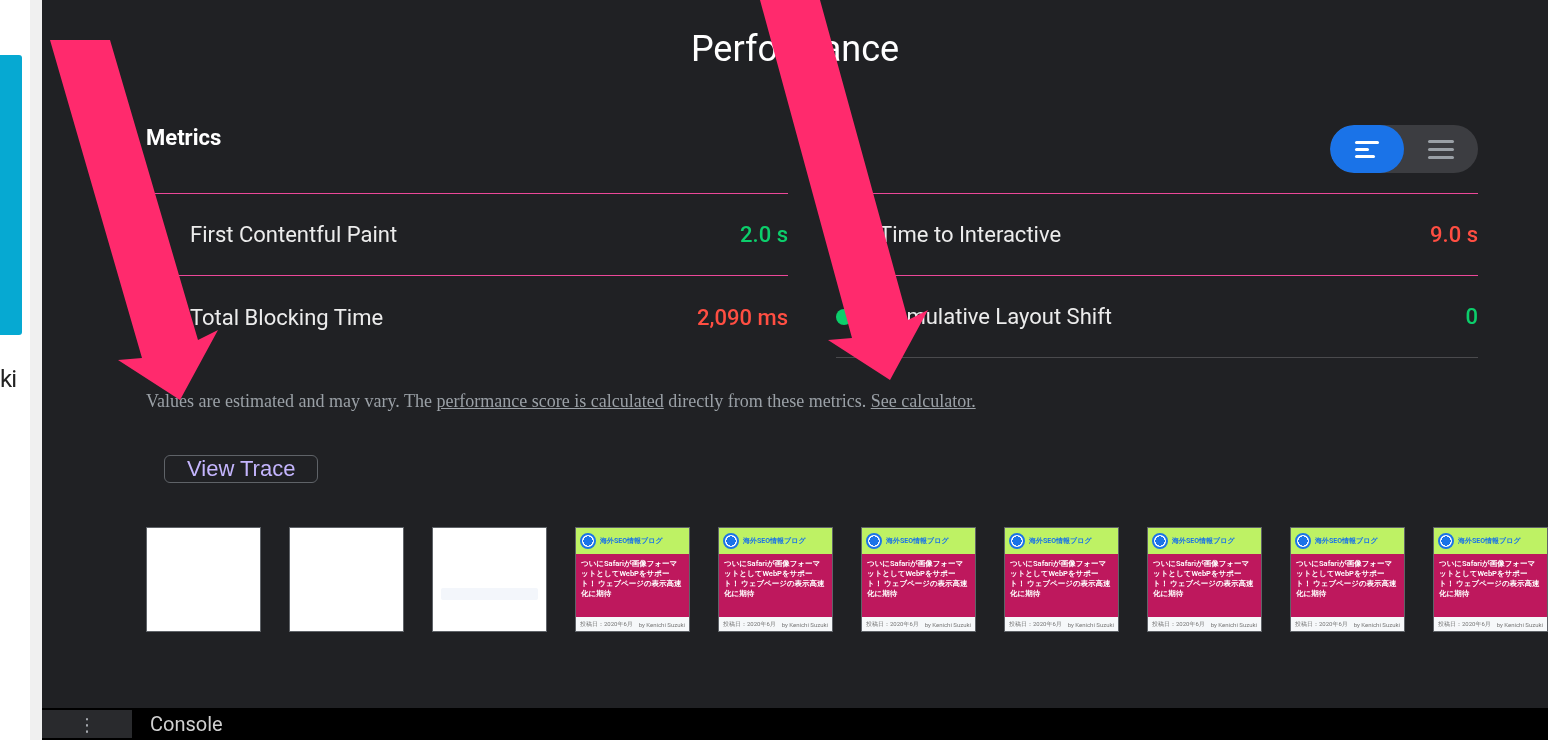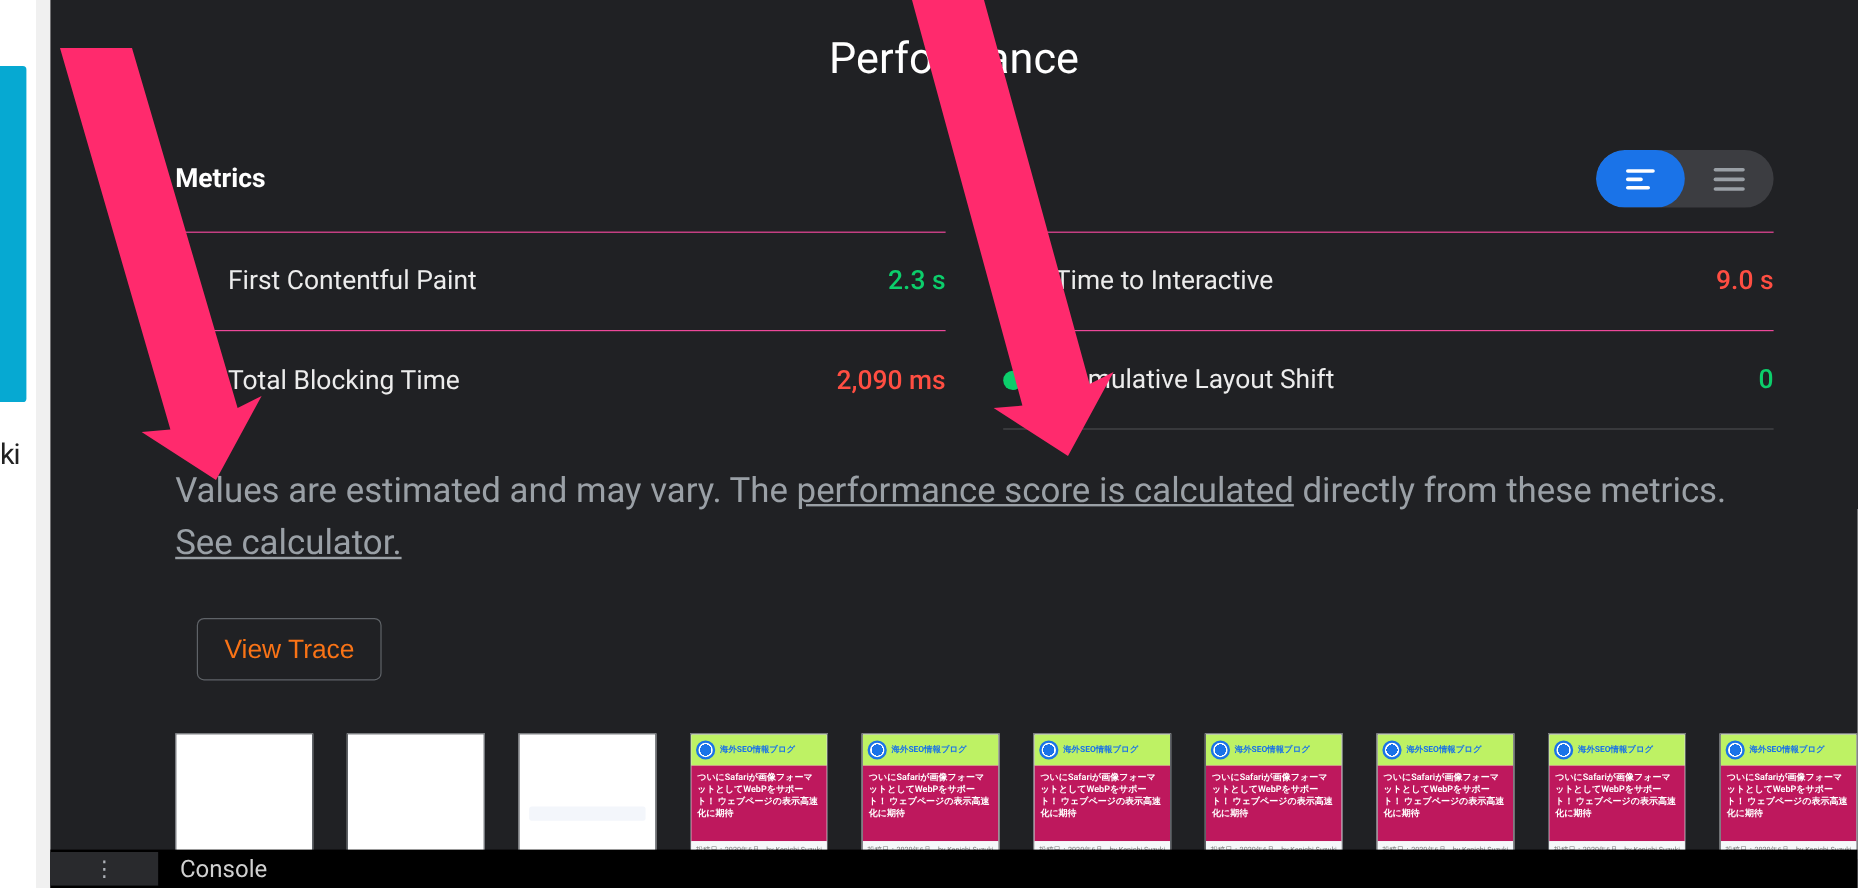--- a/index.html
+++ b/index.html
@@ -53,21 +53,20 @@
   }
   .title {
     font-size: 36px;
     font-weight: 400;
     text-align: center;
     padding-top: 28px;
     color: #fff;
   }
   .metrics-header {
     display: flex;
-    align-items: center;
     justify-content: space-between;
     padding: 55px 0 0 0;
     margin: 0 70px 0 104px;
   }
   .metrics-label {
     font-size: 22px;
     font-weight: 700;
     color: #fff;
   }
   .toggle-group {
@@ -164,37 +163,38 @@
   }
   .metric-value {
     font-size: 22px;
     font-weight: 500;
   }
   .metric-value.good { color: #0cce6b; }
   .metric-value.avg { color: #ffa400; }
   .metric-value.bad { color: #ff4e42; }
   .note {
     margin: 30px 70px 0 104px;
-    font-size: 29px;
+    font-size: 18px;
     color: #9aa0a6;
     line-height: 1.5;
+    font-family: Liberation Serif, serif;
   }
   .note a {
     color: #9aa0a6;
     text-decoration: underline;
   }
   .view-trace-wrap {
     margin: 40px 0 0 122px;
   }
   .view-trace-btn {
     display: inline-block;
-    padding: 12px 22px;
+    padding: 0 22px;
     border: 1px solid #5f6368;
     border-radius: 6px;
-    color: #f97316;
+    color: #c4b5fd;
     font-size: 22px;
     background: transparent;
     cursor: pointer;
   }
   .filmstrip {
     margin: 44px 0 0 104px;
     display: flex;
     gap: 28px;
     overflow: hidden;
   }
@@ -335,21 +335,21 @@
           </span>
         </div>
       </div>
     </div>
 
     <div class="metrics-grid">
 
       <div class="metric-row">
         <span class="status-dot good"></span>
         <span class="metric-name">First Contentful Paint</span>
-        <span class="metric-value good">2.3 s</span>
+        <span class="metric-value good">2.0 s</span>
       </div>
       <div class="metric-row">
         <span class="status-triangle"></span>
         <span class="metric-name">Time to Interactive</span>
         <span class="metric-value bad">9.0 s</span>
       </div>
 
       <div class="metric-row">
         <span class="status-spacer"></span>
         <span class="metric-name">Total Blocking Time</span>

